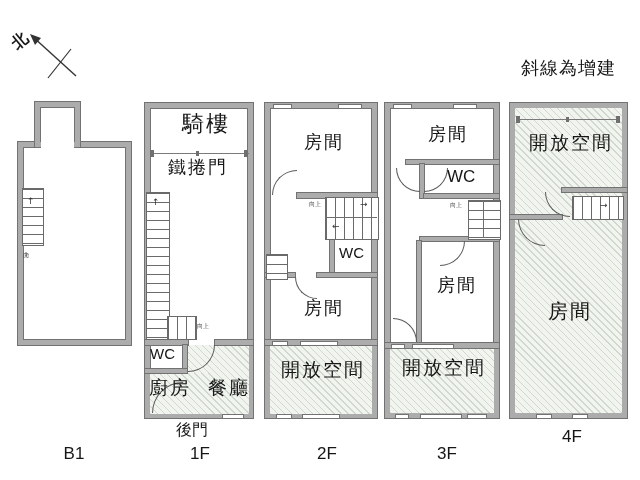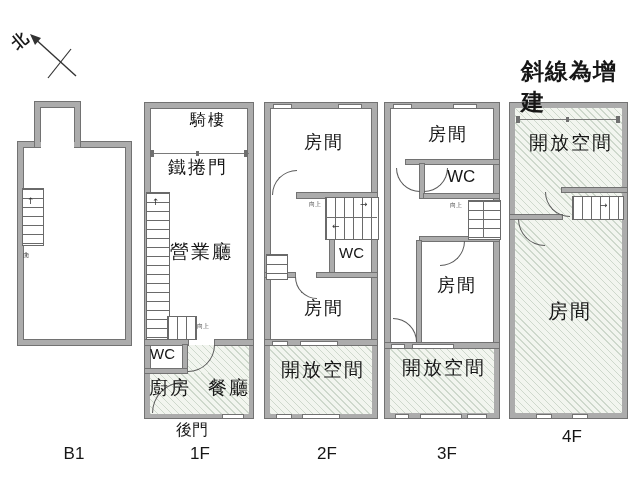--- a/index.html
+++ b/index.html
@@ -40,22 +40,22 @@
   .lbl { position:absolute; color:#161616; white-space:nowrap; z-index:10; line-height:1.05; }
   .room { letter-spacing:2px; }
   .tiny { font-size:6px; color:#444; letter-spacing:0; z-index:10; }
   .tinyv { writing-mode:vertical-rl; }
   .arrow { position:absolute; font-size:9px; color:#333; z-index:6;
            font-family:"DejaVu Sans",sans-serif; line-height:1; }
   .floorlbl { font-size:17px; transform:translateX(-50%); }
   .watermark { position:absolute; left:155px; top:207px; z-index:6;
                font-size:47px; font-weight:bold; letter-spacing:10px;
                color:#7e937e; opacity:.82; }
-  .legend { position:absolute; left:521px; top:56px; font-size:23px;
-            font-weight:700; letter-spacing:1px; color:#161616; z-index:10; }
+  .legend { position:absolute; left:521px; top:56px; font-size:18px;
+            font-weight:400; letter-spacing:1px; color:#161616; z-index:10; }
   .compass { position:absolute; left:10px; top:24px; z-index:10; }
 </style>
 </head>
 <body>
 
 <div id="stage">
 
   <svg class="compass" width="78" height="60" viewBox="0 0 78 60">
     <line x1="66" y1="52" x2="22" y2="12" stroke="#333" stroke-width="1.4"></line>
     <polygon points="20,10 31,14 25,21" fill="#333"></polygon>
@@ -66,31 +66,30 @@
   <div class="legend">斜線為增建</div>
 
   <div class="plan" style="left:18px;top:142px;width:113px;height:203px"></div>
   <div class="plan" style="left:35px;top:102px;width:45px;height:45px"></div>
   <div class="patch" style="left:41px;top:140px;width:33px;height:12px"></div>
   <div class="stair v" style="left:22px;top:188px;width:20px;height:56px"></div>
   <div class="arrow" style="left:27px;top:197px">↑</div>
   <div class="lbl tiny tinyv" style="left:23px;top:247px">向上</div>
 
   <div class="plan" style="left:145px;top:103px;width:108px;height:315px"></div>
-  <div class="lbl room" style="left:190px;top:112px;font-size:16px">騎樓</div>
+  <div class="lbl room" style="left:182px;top:112px;font-size:22px">騎樓</div>
   <div class="rline" style="left:152px;top:153px;width:97px;height:1px"></div>
   <div class="tick" style="left:150px;top:150px;width:4px;height:7px"></div>
   <div class="tick" style="left:244px;top:150px;width:4px;height:7px"></div>
   <div class="tick" style="left:196px;top:151px;width:3px;height:5px"></div>
   <div class="lbl room" style="left:168px;top:158px;font-size:18px">鐵捲門</div>
   <div class="stair v" style="left:146px;top:192px;width:22px;height:146px"></div>
   <div class="arrow" style="left:152px;top:198px">↑</div>
   <div class="stair h" style="left:167px;top:316px;width:28px;height:22px"></div>
   <div class="lbl tiny" style="left:197px;top:323px">向上</div>
-  <div class="lbl room" style="left:170px;top:242px;font-size:19px">營業廳</div>
   <div class="hatch" style="left:150px;top:373px;width:99px;height:41px"></div>
   <div class="hatch" style="left:187px;top:345px;width:62px;height:28px"></div>
   <div class="wh" style="left:145px;top:340px;width:43px;height:5px"></div>
   <div class="wh" style="left:215px;top:340px;width:38px;height:5px"></div>
   <div class="arc br" style="left:188px;top:345px;width:27px;height:27px"></div>
   <div class="wv" style="left:183px;top:345px;width:4px;height:28px"></div>
   <div class="wh" style="left:145px;top:369px;width:42px;height:4px"></div>
   <div class="lbl" style="left:150px;top:346px;font-size:15px">WC</div>
   <div class="lbl room" style="left:149px;top:378px;font-size:19px">廚房</div>
   <div class="lbl room" style="left:208px;top:378px;font-size:19px">餐廳</div>

